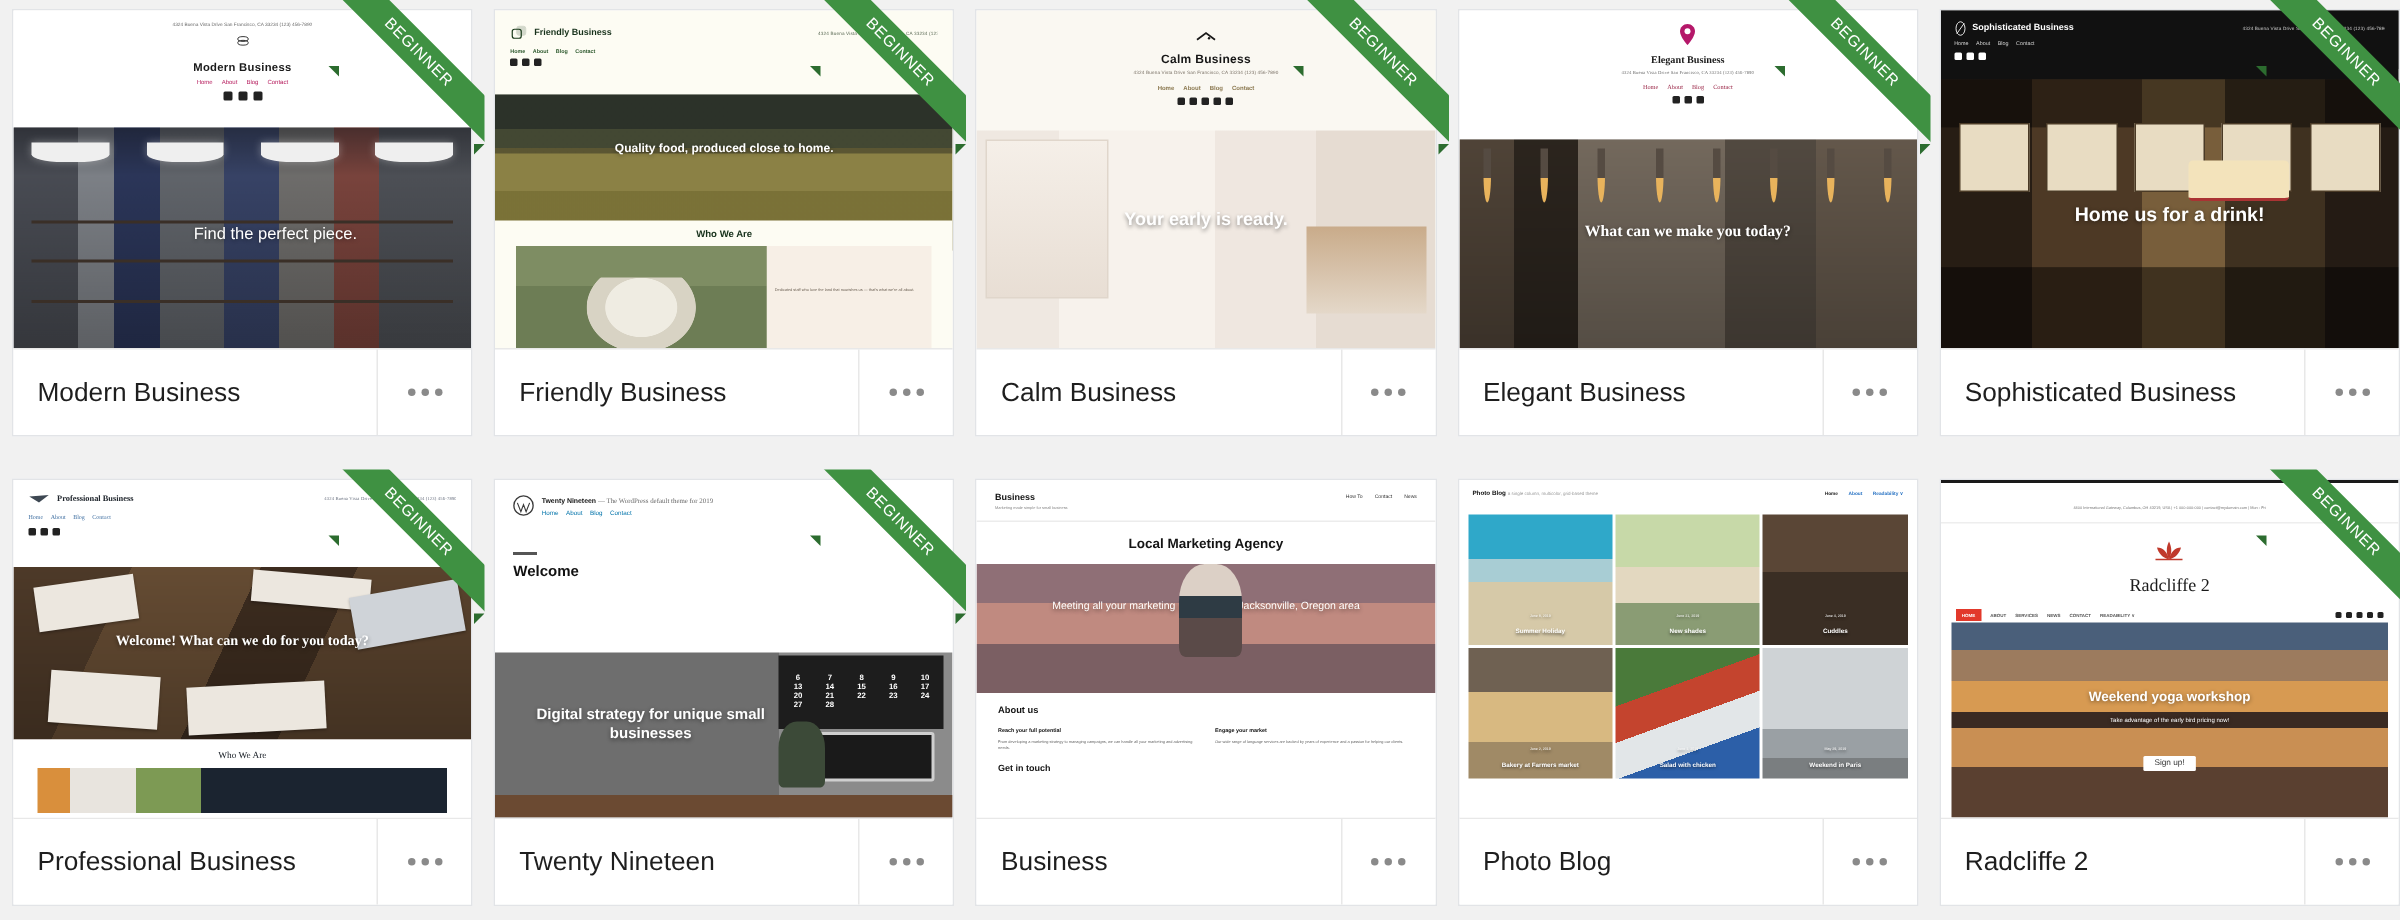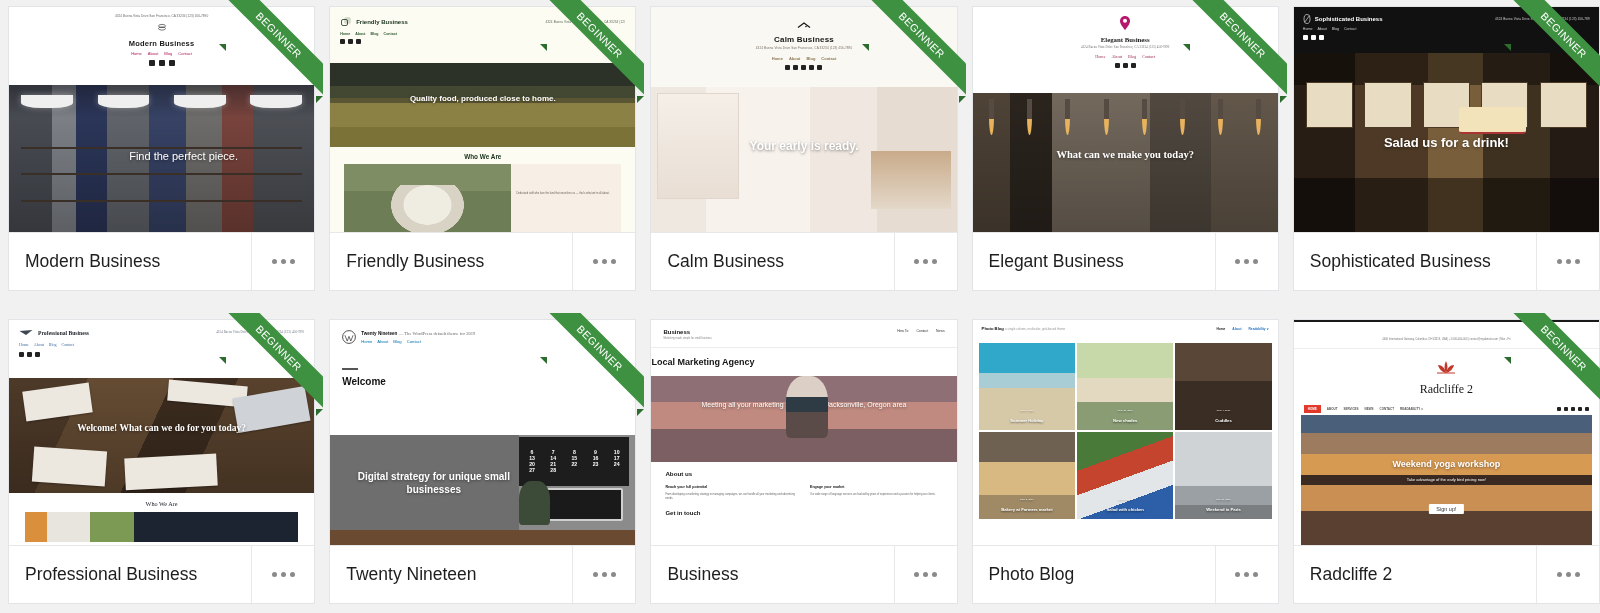--- a/index.html
+++ b/index.html
@@ -451,21 +451,21 @@
         </div>
         <div class="hero barimg" style="position:absolute;left:0;right:0;top:46px;bottom:0;">
           <div class="frames">
               <b></b>
               <b></b>
               <b></b>
               <b></b>
               <b></b>
             </div>
           <div class="lampshade"></div>
-          <div class="cap" style="top:46%;font-size:13px;">Salad us for a drink!</div>
+          <div class="cap" style="top:46%;font-size:13px;">Home us for a drink!</div>
         </div>
       </div>
     </div>
     <div class="cfoot">
       <div class="cname">Sophisticated Business</div>
       <div class="cdots">
           <i></i>
           <i></i>
           <i></i>
         </div>
@@ -596,21 +596,21 @@
           <div>
             <div style="font-size:6px;font-weight:bold;color:#111;">Business</div>
             <div class="micro" style="color:#888;margin-top:2px;">Marketing made simple for small business</div>
           </div>
           <div class="navrow" style="font-size:3.4px;color:#333;gap:8px;">
             <span>How To</span>
             <span>Contact</span>
             <span>News</span>
           </div>
         </div>
-        <div style="text-align:left;font-size:9px;font-weight:bold;color:#141414;padding:9px 0;">Local Marketing Agency</div>
+        <div style="text-align:center;font-size:9px;font-weight:bold;color:#141414;padding:9px 0;">Local Marketing Agency</div>
         <div class="hero bulbimg" style="height:86px;position:relative;">
           <div class="cap" style="top:28%;font-size:7px;font-weight:400;padding:0 28px;line-height:1.45;">Meeting all your marketing needs in the Jacksonville, Oregon area</div>
         </div>
         <div style="padding:8px 14px 0;">
           <div style="font-size:6.2px;font-weight:bold;color:#141414;">About us</div>
           <div style="display:flex;gap:12px;margin-top:8px;">
             <div style="flex:1">
               <div style="font-size:3.6px;font-weight:bold;color:#141414;">Reach your full potential</div>
               <div class="micro" style="color:#666;margin-top:4px;">From developing a marketing strategy to managing campaigns, we can handle all your marketing and advertising needs.</div>
             </div>

